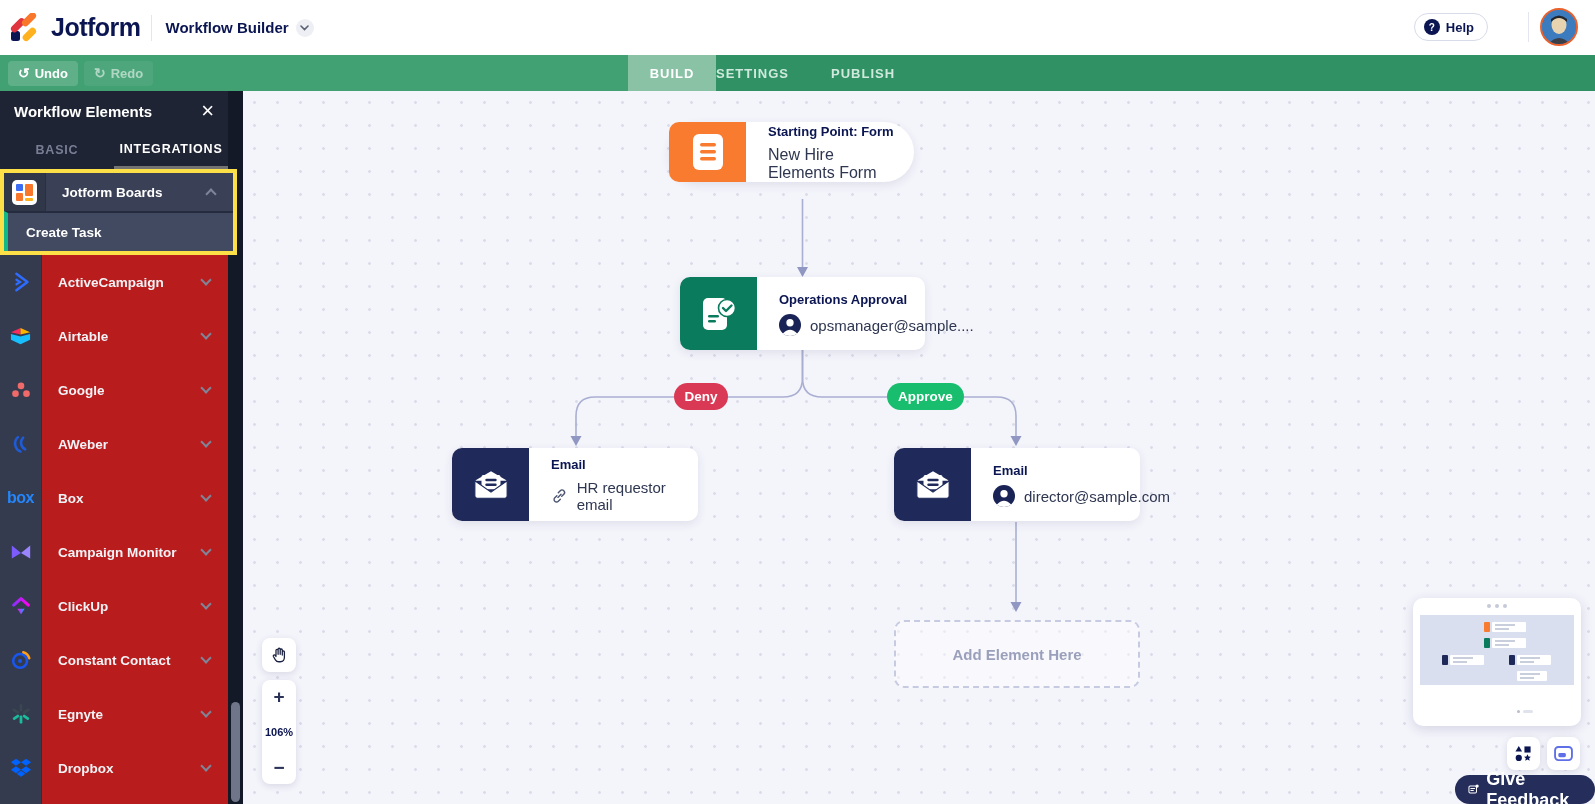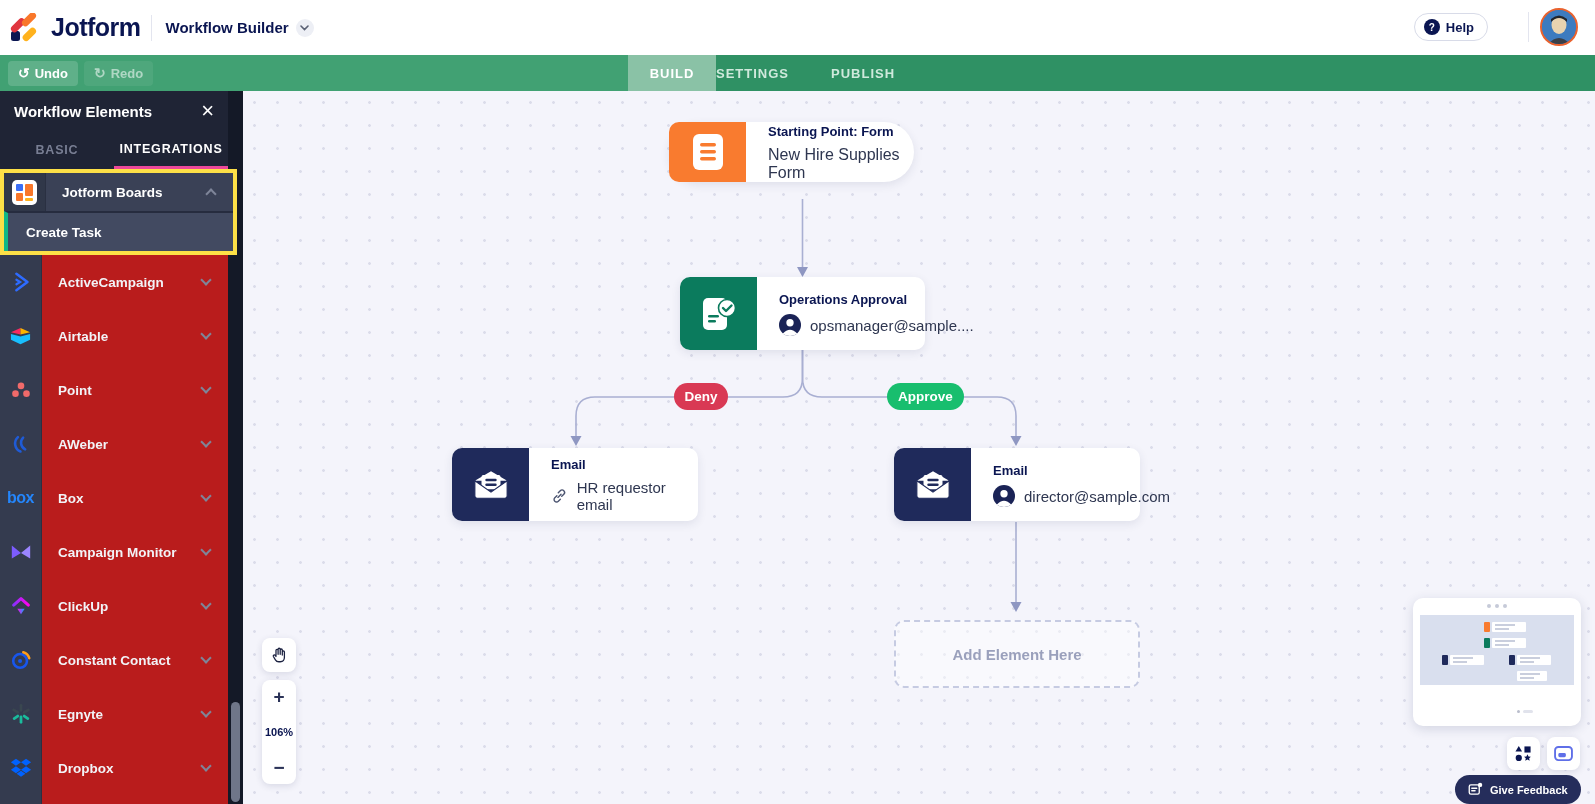--- a/index.html
+++ b/index.html
@@ -34,21 +34,21 @@
 
   
   .sidebar { position:absolute; top:91px; left:0; width:243px; bottom:0; background:#141927; z-index:20; }
   .sb-panel { width:228px; height:100%; background:#262C3F; }
   .sb-header { height:40px; background:#1F2435; display:flex; align-items:center; justify-content:space-between; padding:0 14px; }
   .sb-title { color:#fff; font-size:15px; font-weight:700; }
   .sb-close { color:#fff; font-size:22px; line-height:1; cursor:pointer; }
   .sb-tabs { height:38px; background:#1F2435; display:flex; }
   .sb-tab { flex:1; display:flex; align-items:center; justify-content:center; font-size:12.5px; font-weight:700; letter-spacing:0.8px; cursor:pointer; }
   .sb-tab.basic { color:#787E93; }
-  .sb-tab.integrations { color:#fff; border-bottom:3px solid #ec4899; }
+  .sb-tab.integrations { color:#fff; border-bottom:3px solid #737373; }
   .hl-group { position:relative; width:237px; border:4px solid #fde047; z-index:6; background:#262C3F; }
   .grp-row { height:38px; background:#3A4156; display:flex; align-items:center; cursor:pointer; }
   .grp-icon-col { width:42px; height:100%; background:#303749; border-right:1px solid #2A3042; display:flex; align-items:center; justify-content:center; }
   .boards-icon { width:25px; height:25px; background:#fff; border-radius:5px; position:relative; }
   .grp-label { flex:1; color:#fff; font-size:13.5px; font-weight:700; padding-left:16px; }
   .grp-sub { height:40px; background:#424A61; border-top:2px solid #262C3F; border-left:4px solid #12B886; display:flex; align-items:center; padding-left:18px; color:#fff; font-size:13.5px; font-weight:600; cursor:pointer; }
   .int-row { height:54px; background:#b91c1c; margin-top:0; display:flex; align-items:center; cursor:pointer; }
   .int-icon-col { width:42px; height:100%; background:#343B4F; border-right:1px solid #2A3042; display:flex; align-items:center; justify-content:center; }
   .int-label { flex:1; color:#F2F3F7; font-size:13.5px; font-weight:600; padding-left:16px; }
   .chev { width:8px; height:8px; border-right:2px solid #7E8599; border-bottom:2px solid #7E8599; transform:rotate(45deg); margin-right:18px; margin-top:-4px; }
@@ -78,21 +78,21 @@
   .mm-dot { width:4px; height:4px; border-radius:50%; background:#C6CAD8; }
   .mm-view { position:absolute; left:7px; top:17px; width:154px; height:70px; background:#D9DFEE; }
   .mm-node { position:absolute; display:flex; gap:2px; }
   .mm-sq { width:6px; height:10px; border-radius:1px; }
   .mm-card { width:34px; height:10px; background:#fff; border-radius:1px; position:relative; }
   .mm-card:before { content:""; position:absolute; left:3px; top:2px; width:20px; height:2px; background:#C9CEDD; }
   .mm-card:after { content:""; position:absolute; left:3px; top:6px; width:14px; height:2px; background:#C9CEDD; }
   .mm-pager { position:absolute; left:104px; top:112px; display:flex; align-items:center; gap:3px; }
 
   .sq-btn { position:absolute; width:33px; height:33px; background:#fff; border-radius:8px; box-shadow:0 2px 7px rgba(40,48,92,0.14); display:flex; align-items:center; justify-content:center; cursor:pointer; z-index:5; }
-  .feedback-btn { position:absolute; left:1212px; top:684px; height:29px; padding:0 13px; background:#252D5B; border-radius:15px; display:flex; align-items:center; gap:7px; color:#fff; font-size:11px; font-weight:600; z-index:6; cursor:pointer; }
+  .feedback-btn { position:absolute; left:1212px; top:684px; height:29px; padding:0 13px; background:#252D5B; border-radius:15px; display:flex; align-items:center; gap:7px; color:#fff; font-size:18px; font-weight:600; z-index:6; cursor:pointer; }
 </style>
 </head>
 <body>
 
 <div class="app-header">
   <div class="brand-wrap">
     <svg width="30" height="30" viewBox="0 0 30 30">
       <rect x="2" y="18" width="9" height="10" rx="2.5" fill="#0A1551"></rect>
       <rect x="1" y="9" width="17" height="7" rx="3.5" fill="#E0353F" transform="rotate(-45 9 13)"></rect>
       <rect x="12" y="3" width="17" height="7" rx="3.5" fill="#F9772A" transform="rotate(-45 20 7)"></rect>
@@ -195,21 +195,21 @@
         <span class="chev"></span>
     </div>
     <div class="int-row">
       <div class="int-icon-col">
           <svg width="22" height="22" viewBox="0 0 24 24">
             <circle cx="12" cy="7.5" r="3.6" fill="#F06A6A"></circle>
             <circle cx="6" cy="16" r="3.6" fill="#F06A6A"></circle>
             <circle cx="18" cy="16" r="3.6" fill="#F06A6A"></circle>
           </svg>
         </div>
-      <span class="int-label">Point</span>
+      <span class="int-label">Google</span>
         <span class="chev"></span>
     </div>
     <div class="int-row">
       <div class="int-icon-col">
           <svg width="22" height="22" viewBox="0 0 24 24">
             <g transform="rotate(-10 12 12)">
               <path d="M10 4 a9.5 9.5 0 0 0 0 16" stroke="#1F5BD6" stroke-width="2.8" fill="none" stroke-linecap="round"></path>
               <path d="M15.5 5.5 a8 8 0 0 0 0 13" stroke="#1F5BD6" stroke-width="2.8" fill="none" stroke-linecap="round"></path>
             </g>
           </svg>
@@ -332,21 +332,21 @@
       <svg width="32" height="38" viewBox="0 0 32 38">
           <rect x="1" y="1" width="30" height="36" rx="6" fill="#fff"></rect>
           <rect x="8" y="10" width="16" height="3.5" rx="1.7" fill="#F97B2F"></rect>
           <rect x="8" y="17" width="16" height="3.5" rx="1.7" fill="#F97B2F"></rect>
           <rect x="8" y="24" width="16" height="3.5" rx="1.7" fill="#F97B2F"></rect>
         </svg>
     </div>
     <div class="node-body">
       <div class="node-title">Starting Point: Form</div>
       <div class="node-sub" style="font-size:16px;">
-          <span>New Hire Supplies Form</span>
+          <span>New Hire Elements Form</span>
         </div>
     </div>
   </div>
 
   <div class="node" style="left:437px; top:186px; width:245px; height:73px;">
     <div class="node-icon-sq" style="background:#0B7B5D;">
       <svg width="36" height="38" viewBox="0 0 36 38">
           <rect x="2" y="3" width="24" height="32" rx="5" fill="#fff"></rect>
           <rect x="7" y="20" width="11" height="2.6" rx="1.3" fill="#0B7B5D"></rect>
           <rect x="7" y="25" width="8" height="2.6" rx="1.3" fill="#0B7B5D"></rect>

